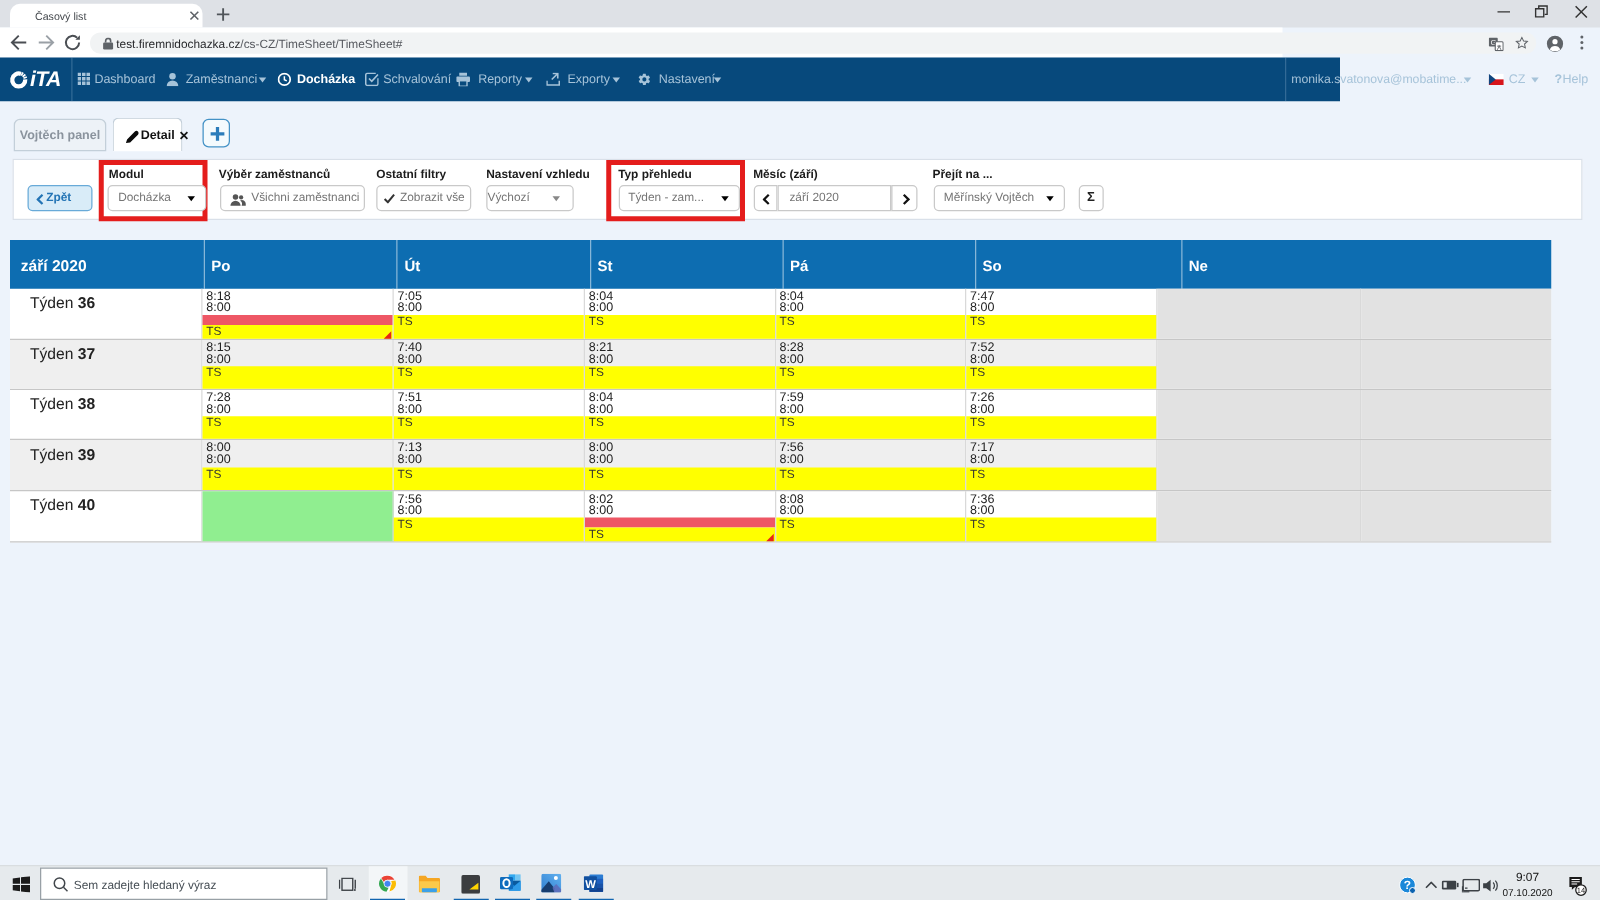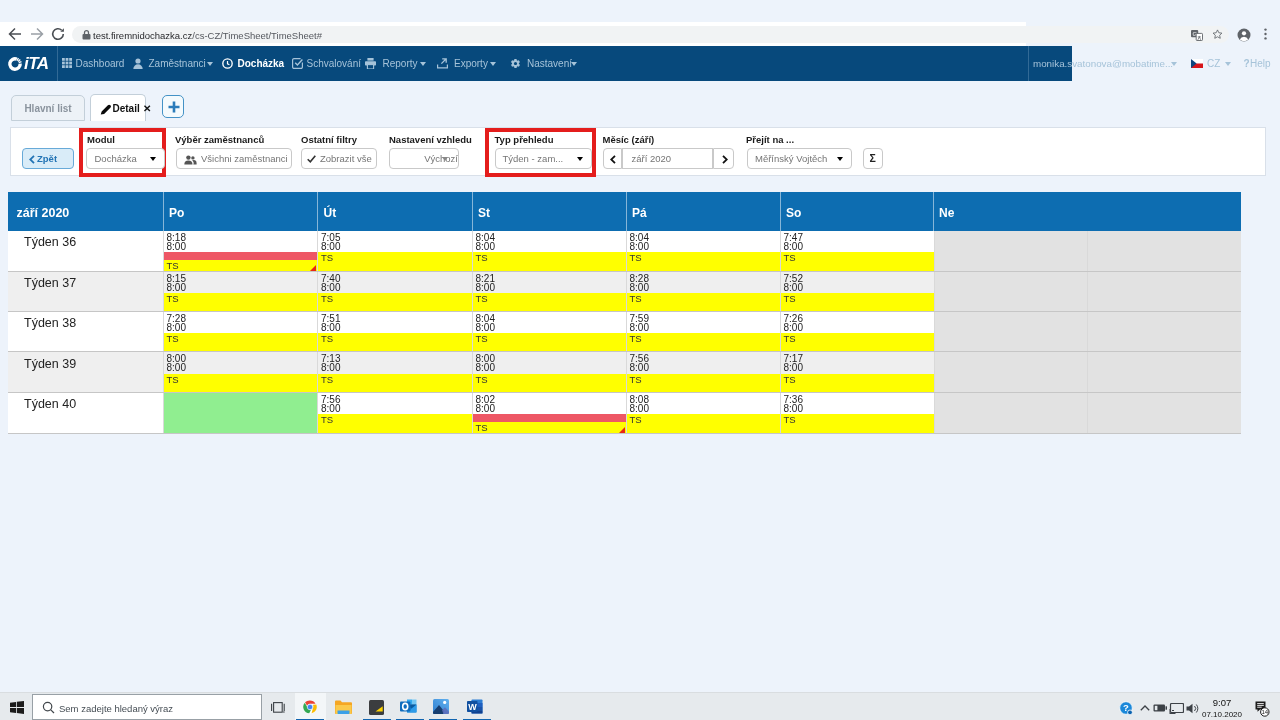--- a/index.html
+++ b/index.html
@@ -35,43 +35,64 @@
 .redbox{position:absolute;top:0;height:49px;border:4px solid #e41d1c}
 .caret{position:absolute;width:0;height:0;border-left:3.5px solid transparent;border-right:3.5px solid transparent;border-top:4.5px solid #000}
 .caretg{border-top-color:#888}
 
 #ttable{position:absolute;left:8px;top:192px;width:1233px;background:#fff}
 #thead{display:flex;height:38.5px;background:#0d6db1}
 #thead div{color:#fff;font-weight:bold;font-size:12px;border-right:1px solid rgba(255,255,255,.5);padding:13.5px 0 0 5.5px}
 #thead div.c0{font-size:12.5px;padding-left:8.5px}
 .trow{display:flex;border-bottom:1px solid #c6c6c6}
 .trow .cell{border-right:1px solid #d9d9d9;position:relative}
-.c0{width:155.5px}.cd{width:154.5px}.cd4{width:154px}.cs{width:153px}.cn{width:153.5px;border-right:none!important}
+.c0{width:155.5px}.cd{width:154.5px}.cd4{width:154px}.cs{width:165px}.cn{width:153.5px;border-right:none!important}
 .wklbl{font-size:12.5px;color:#222;padding:4.5px 0 0 16px}
-.wklbl b{font-weight:normal}
+.wklbl b{font-weight:bold}
 .tms{font-size:10px;line-height:9.2px;color:#222;padding:2px 0 0 3px}
 .strip{position:absolute;left:0;right:0;top:21.5px;bottom:0;display:flex;flex-direction:column}
 .rbar{height:10.5px;background:#ee5765}
 .ys{flex:1;background:#ffff00;font-size:9.5px;color:#333;padding-left:3px;line-height:11px;position:relative}
 .tri{position:absolute;right:1px;bottom:0;width:0;height:0;border-left:6px solid transparent;border-bottom:6px solid #e82614}
 .grey{background:#efefef}
 .sn{background:#e2e2e2}
 .green{background:#90ee90}
 
 #taskbar{position:absolute;left:0;top:692px;width:1280px;height:28px;background:#e6eaed;border-top:1px solid #d9dde0}
 #sbox{position:absolute;left:32px;top:1px;width:230px;height:26px;background:#fff;border:1px solid #98a0a6}
 #sbox span{position:absolute;left:26px;top:7.5px;font-size:9.5px;color:#454d54}
 .uline{position:absolute;top:25.5px;height:2.5px;background:#1165b0}
 #clock{position:absolute;left:1196px;top:4px;width:52px;text-align:center;color:#111}
 #clock .t1{font-size:9.5px}
 #clock .t2{font-size:8px;margin-top:1.5px}
 </style></head>
 <body>
 <div id="stage">
 
+<div id="tabstrip">
+  <div id="activetab">
+    <span class="ttl">Časový list</span>
+    <svg id="tabx" viewBox="0 0 10 10">
+          <path d="M1.5 1.5 L8.5 8.5 M8.5 1.5 L1.5 8.5" stroke="#5f6368" stroke-width="1.4"></path>
+        </svg>
+  </div>
+  <svg id="newtab" viewBox="0 0 13 13">
+        <path d="M6.5 1.5 V11.5 M1.5 6.5 H11.5" stroke="#50555a" stroke-width="1.5"></path>
+      </svg>
+  <svg class="winbtn" style="left:1188px" viewBox="0 0 30 19">
+        <path d="M10 9.5 H20" stroke="#333" stroke-width="1.1"></path>
+      </svg>
+  <svg class="winbtn" style="left:1218px" viewBox="0 0 30 19">
+        <path d="M10.5 7 h6.5 v6.5 h-6.5 z" fill="none" stroke="#333" stroke-width="1.1"></path>
+        <path d="M13 6.8 v-2 h6.7 v6.7 h-2" fill="none" stroke="#333" stroke-width="1.1"></path>
+      </svg>
+  <svg class="winbtn" style="left:1250px" viewBox="0 0 30 19">
+        <path d="M10.5 5 L19.5 14 M19.5 5 L10.5 14" stroke="#333" stroke-width="1.2"></path>
+      </svg>
+</div>
 
 <div id="toolbar">
   <svg class="abs" style="left:8px;top:5px" width="14" height="14" viewBox="0 0 14 14">
         <path d="M13 7 H2 M7 1.5 L1.5 7 L7 12.5" fill="none" stroke="#4a4e53" stroke-width="1.5"></path>
       </svg>
   <svg class="abs" style="left:30px;top:5px" width="14" height="14" viewBox="0 0 14 14">
         <path d="M1 7 H12 M7 1.5 L12.5 7 L7 12.5" fill="none" stroke="#9aa0a6" stroke-width="1.5"></path>
       </svg>
   <svg class="abs" style="left:51px;top:5px" width="14" height="14" viewBox="0 0 14 14">
         <path d="M12.3 7 a5.3 5.3 0 1 1 -1.6 -3.8" fill="none" stroke="#4a4e53" stroke-width="1.6"></path>
@@ -180,21 +201,21 @@
         <rect width="12" height="4.5" fill="#fff"></rect>
         <rect y="4.5" width="12" height="4.5" fill="#d7141a"></rect>
         <path d="M0 0 L5.6 4.5 L0 9 Z" fill="#11457e"></path>
       </svg>
   <span class="mi" style="left:1207px">CZ</span>
   <span class="caret" style="left:1225px;top:16px;border-top-color:#a6c3d9"></span>
   <span class="mi" style="left:1243.5px;font-weight:bold">?</span>
   <span class="mi" style="left:1250px">Help</span>
 </div>
 
-<div class="apptab" id="tabA">Hlavní list</div>
+<div class="apptab" id="tabA">Vojtěch panel</div>
 <div class="apptab" id="tabB">
   <svg class="abs" style="left:8.5px;top:8.5px" width="11" height="11" viewBox="0 0 12 12">
         <path d="M0.8 11.4 L1.8 8.2 L8.6 1.4 A1.9 1.9 0 0 1 11.3 4.1 L4.5 10.9 Z" fill="#0b0b0b"></path>
       </svg>
   <span class="abs" style="left:21.5px;top:7.5px;font-size:10px">Detail</span>
   <span class="abs" style="left:52px;top:7.5px;font-size:10px;font-weight:bold">✕</span>
 </div>
 <div id="plusbtn">
       <svg class="abs" style="left:5px;top:5px" width="12" height="12" viewBox="0 0 12 12">
         <path d="M6 0.5 V11.5 M0.5 6 H11.5" stroke="#2b7cba" stroke-width="2.6"></path>
@@ -220,21 +241,21 @@
     <span style="margin-left:24px">Všichni zaměstnanci</span>
   </div>
   <span class="flabel" style="left:290px">Ostatní filtry</span>
   <div class="fctl" style="left:290px;width:76px;line-height:19px">
     <svg class="abs" style="left:5px;top:6px" width="9" height="8" viewBox="0 0 9 8">
           <path d="M0.7 4.2 L3.3 6.8 L8.3 0.7" fill="none" stroke="#333" stroke-width="1.6"></path>
         </svg>
     <span style="margin-left:18px">Zobrazit vše</span>
   </div>
   <span class="flabel" style="left:378px">Nastavení vzhledu</span>
-  <div class="fctl" style="left:378px;width:70px;line-height:19px;text-align:right">Výchozí<span class="caret caretg" style="right:10px;top:8px"></span></div>
+  <div class="fctl" style="left:378px;width:70px;line-height:19px;text-align:left">Výchozí<span class="caret caretg" style="right:10px;top:8px"></span></div>
   <div class="redbox" style="left:473.5px;width:111px"></div>
   <span class="flabel" style="left:483.5px">Typ přehledu</span>
   <div class="fctl" style="left:483.5px;width:97px;line-height:19px;padding-left:7px">Týden - zam...<span class="caret" style="right:8px;top:8px"></span></div>
   <span class="flabel" style="left:591.5px">Měsíc (září)</span>
   <div class="fctl" style="left:592px;width:19px;border-radius:4px 0 0 4px">
         <svg class="abs" style="left:6px;top:5.5px" width="6" height="9" viewBox="0 0 6 9">
           <path d="M5 0.8 L1.2 4.5 L5 8.2" fill="none" stroke="#111" stroke-width="1.8"></path>
         </svg>
       </div>
   <div class="fctl" style="left:610.5px;width:91px;line-height:19px;border-radius:0;padding-left:9px">září 2020</div>

